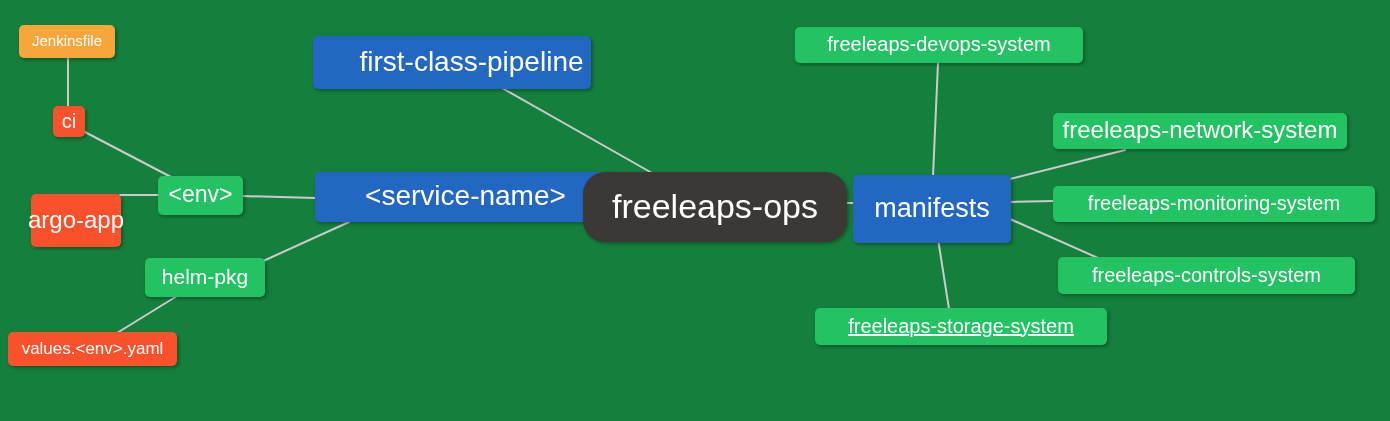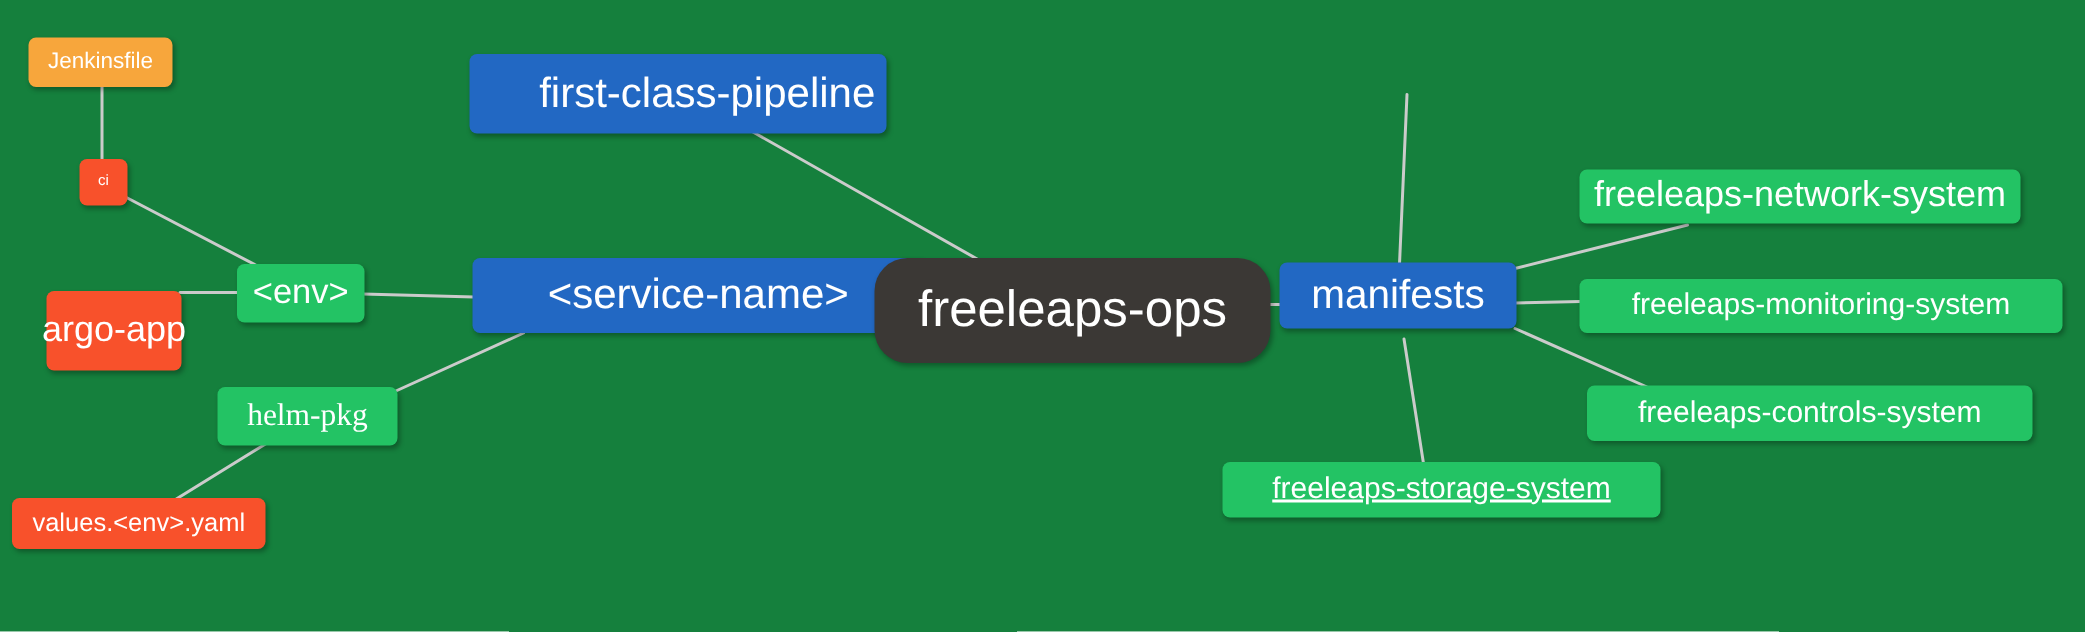--- a/index.html
+++ b/index.html
@@ -47,38 +47,39 @@
     <line x1="843" y1="203" x2="856" y2="203"></line>
     <line x1="938" y1="63" x2="933" y2="176"></line>
     <line x1="1010" y1="179" x2="1125" y2="150"></line>
     <line x1="1010" y1="202" x2="1054" y2="201"></line>
     <line x1="1010" y1="219" x2="1098" y2="258"></line>
     <line x1="936" y1="226" x2="949" y2="309"></line>
   </svg>
 
   <div class="node c-orange" style="left:19px;  top:25px;  width:96px;  height:33px; font-size:15px;">Jenkinsfile</div>
 
-  <div class="node c-red" style="left:53px;  top:106px; width:32px;  height:31px; font-size:10px;">ci</div>
+  <div class="node c-red" style="left:53px;  top:106px; width:32px;  height:31px; font-size:20px;">ci</div>
 
   <div class="node c-red" style="left:31px;  top:194px; width:90px;  height:53px; font-size:24px;">argo-app</div>
 
   <div class="node c-green" style="left:158px; top:176px; width:85px;  height:39px; font-size:23px;">&lt;env&gt;</div>
 
   <div class="node c-blue" style="left:313px; top:36px;  width:278px; height:53px; font-size:28px;padding-left:39px;">first-class-pipeline</div>
 
   <div class="node c-blue" style="left:315px; top:172px; width:301px; height:50px; font-size:28px;">&lt;service-name&gt;</div>
 
   <div class="node c-dark" style="left:583px; top:172px; width:264px; height:70px; font-size:34px;">freeleaps-ops</div>
 
-  <div class="node c-blue" style="left:853px; top:175px; width:158px; height:44px; font-size:27px;">manifests</div>
+  <div class="node c-blue" style="left:853px; top:175px; width:158px; height:68px; font-size:27px;">manifests</div>
 
-  <div class="node c-green" style="left:145px; top:258px; width:120px; height:39px; font-size:21px;font-family:Liberation Serif, serif;">helm-pkg</div>
+  <div class="node c-green" style="left:145px; top:258px; width:120px; height:39px; font-size:21px;">helm-pkg</div>
 
   <div class="node c-red" style="left:8px;   top:332px; width:169px; height:34px; font-size:17px;">values.&lt;env&gt;.yaml</div>
 
+  <div class="node c-green" style="left:795px; top:27px;  width:288px; height:36px; font-size:20px;">freeleaps-devops-system</div>
 
   <div class="node c-green" style="left:1053px;top:113px; width:294px; height:36px; font-size:24px;">freeleaps-network-system</div>
 
   <div class="node c-green" style="left:1053px;top:186px; width:322px; height:36px; font-size:20px;">freeleaps-monitoring-system</div>
 
   <div class="node c-green" style="left:1058px;top:257px; width:297px; height:37px; font-size:20px;">freeleaps-controls-system</div>
 
   <div class="node c-green" style="left:815px; top:308px; width:292px; height:37px; font-size:20px;text-decoration:underline;">freeleaps-storage-system</div>
 
 </div>

